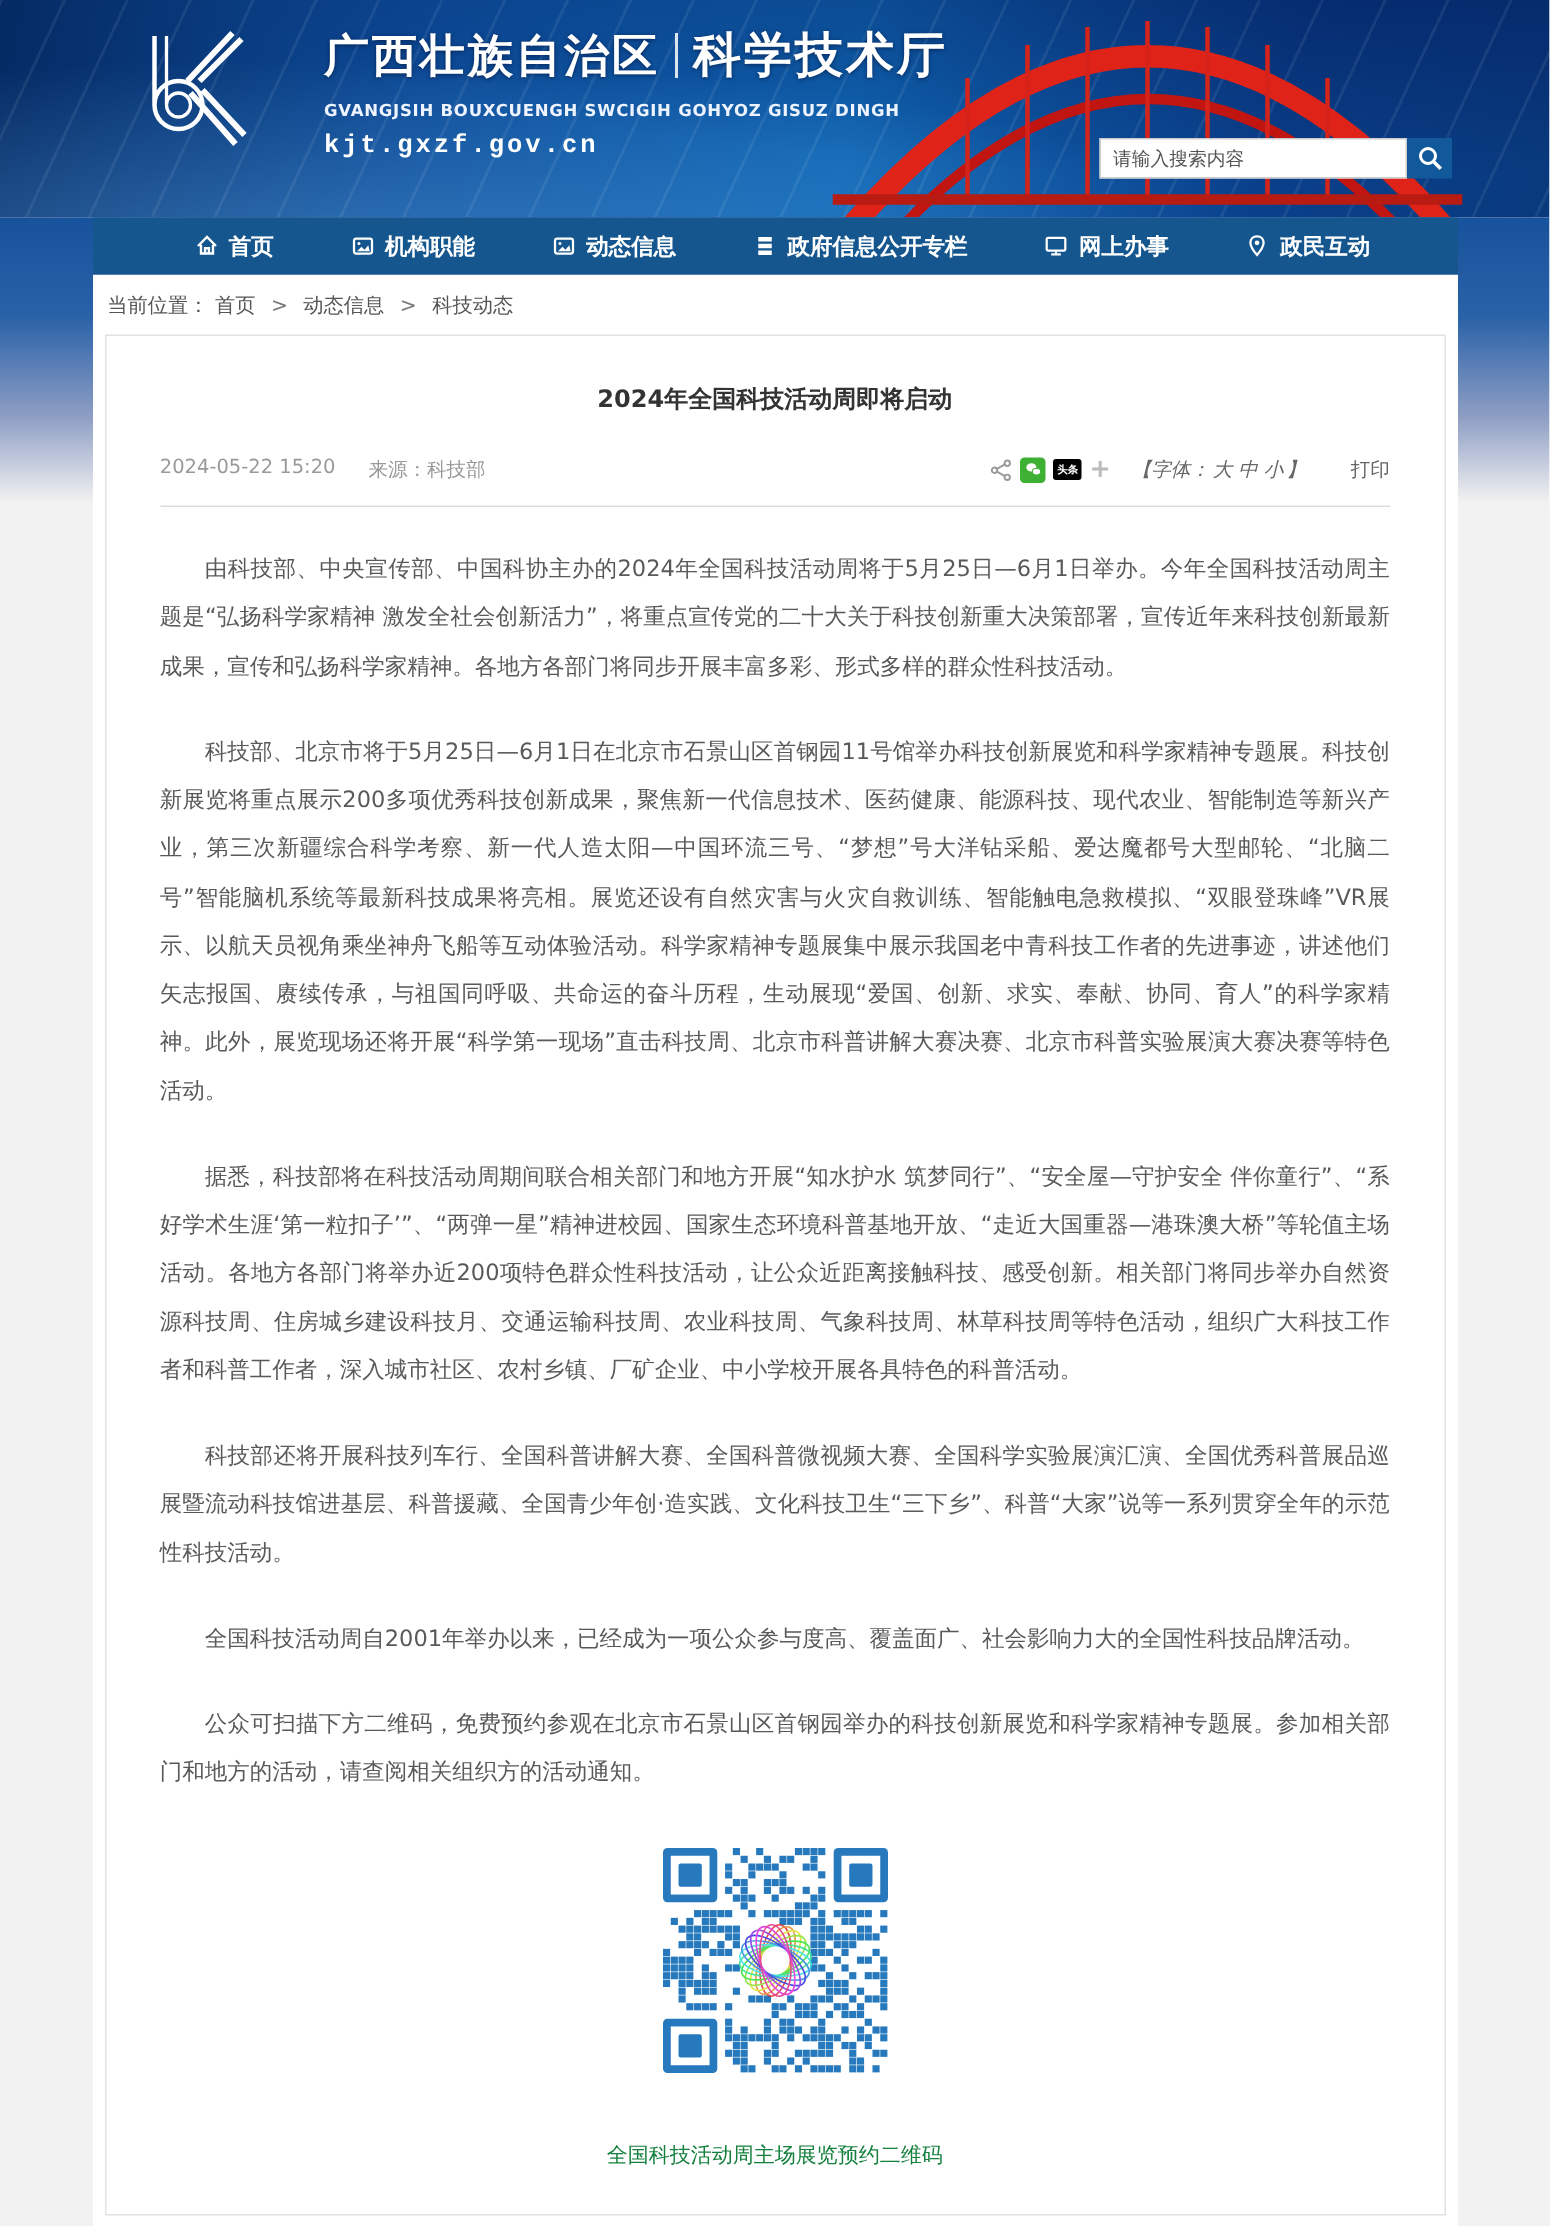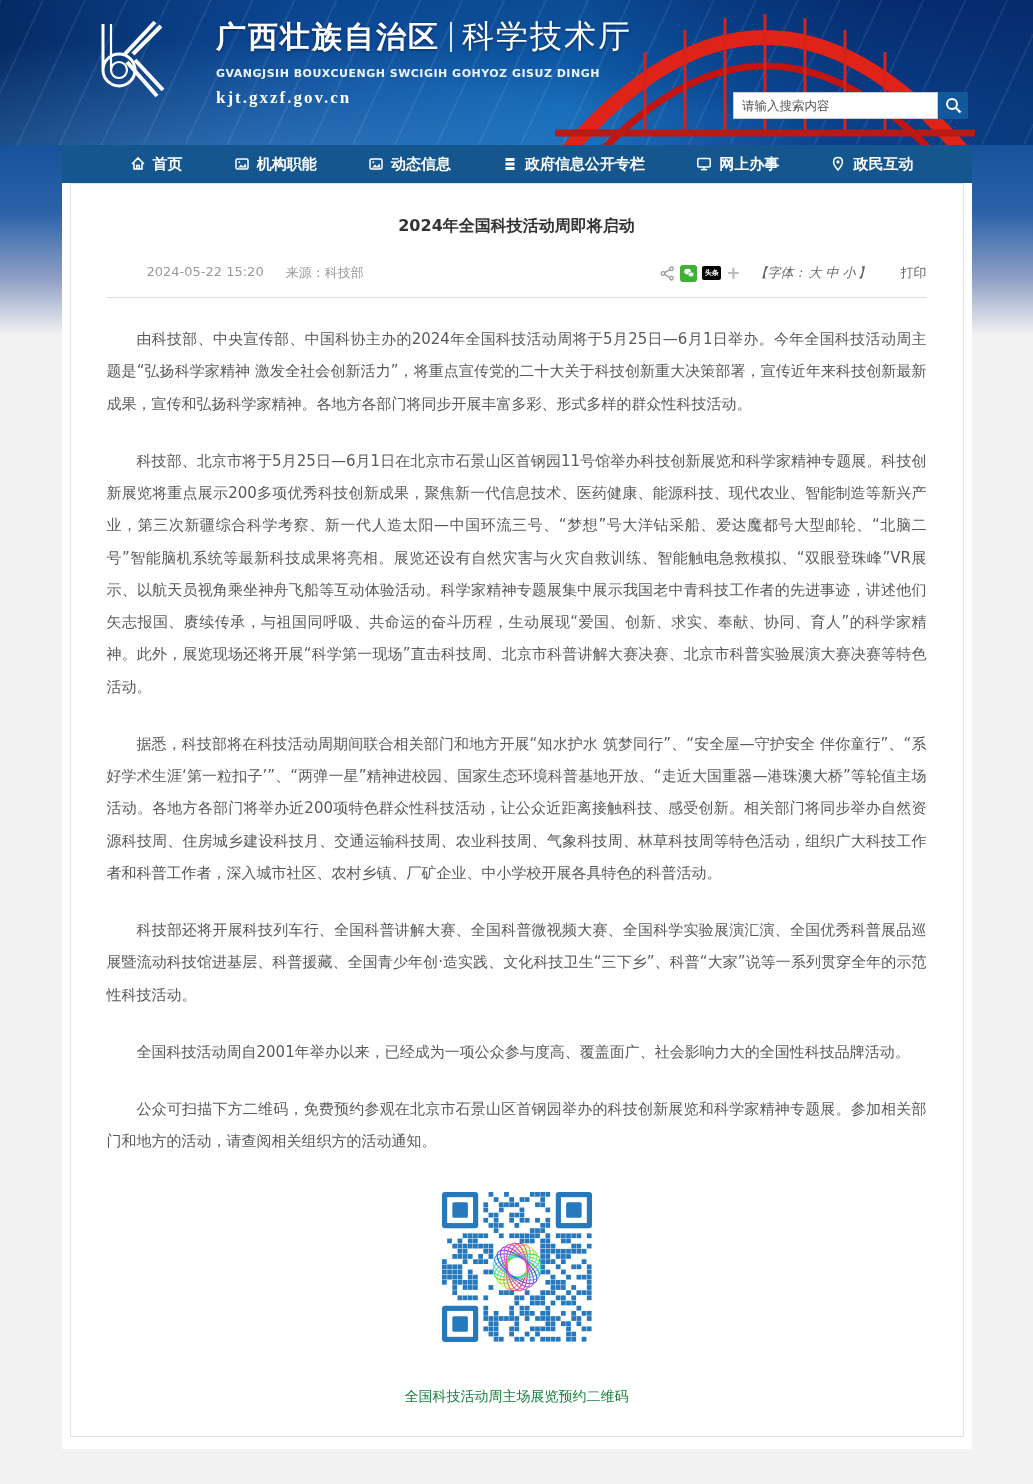--- a/index.html
+++ b/index.html
@@ -25,23 +25,23 @@
       radial-gradient(ellipse at 20% 120%, rgba(120,200,255,0.35), transparent 55%),
       radial-gradient(ellipse at 85% -20%, rgba(0,20,80,0.55), transparent 60%);
   }
   .bridge { position:absolute; top:0; left:555px; width:420px; height:145px; }
   .logo-wrap { position:absolute; top:10px; left:73px; display:flex; align-items:flex-start;gap:35px; }
   .logo-mark { width:96px; height:96px; }
   .banner-text { margin-left:12px; color:#fff; }
   .banner-title-row { display:flex; align-items:center; margin-top:5px; }
   .org-cn { font-size:30px; font-weight:bold; letter-spacing:2px; text-shadow:0 1px 3px rgba(0,0,30,.5); }
   .title-divider { width:2px; height:30px; background:rgba(255,255,255,.85); margin:0 10px; }
-  .dept-cn { font-size:32px; font-weight:normal; letter-spacing:2px; text-shadow:0 1px 3px rgba(0,0,30,.5); }
+  .dept-cn { font-size:32px; font-weight:bold; letter-spacing:2px; text-shadow:0 1px 3px rgba(0,0,30,.5); }
   .org-zhuang { font-size:11px; font-weight:bold; letter-spacing:.5px; margin-top:8px; color:#eef4ff; }
-  .site-url { font-family:Liberation Serif, serif; font-size:17px; font-weight:bold; letter-spacing:2px; margin-top:8px; color:#fff; }
+  .site-url { font-family:Liberation Mono, monospace; font-size:17px; font-weight:bold; letter-spacing:2px; margin-top:8px; color:#fff; }
   .search-area { position:absolute; top:92px; right:65px; display:flex; z-index:5; }
   .search-input {
     width:205px; height:27px; border:1px solid #ccc; padding:0 8px; font-size:12.5px;
     outline:none; background:#fff; color:#333; font-family:inherit;
   }
   .search-input::placeholder { color:#555; }
   .search-btn {
     width:30px; height:27px; border:none; background:#12599c; cursor:pointer;
     display:flex; align-items:center; justify-content:center;
   }
@@ -56,21 +56,21 @@
     cursor:pointer; white-space:nowrap;
   }
   .nav-item svg { display:block; }
   
   .content { background:#fff; position:relative; z-index:3; padding-bottom:4px; }
   .breadcrumb { padding:12px 10px 10px 10px; font-size:13.5px; color:#555; }
   .breadcrumb a { color:#555; text-decoration:none; cursor:pointer; }
   .crumb-sep { margin:0 6px; color:#777; }
   .article-box { margin:0 8px 8px 8px; border:1px solid #e2e2e2; background:#fff; padding:0 36px 30px 36px; }
   .article-title { text-align:center; font-size:16px; font-weight:bold; color:#333; margin:32px 0 26px 0; }
-  .meta-row { display:flex; justify-content:space-between; align-items:center; font-size:13px; color:#999;margin-left:40px; }
+  .meta-row { display:flex; justify-content:space-between; align-items:center; font-size:13px; color:#999; }
   .meta-left { display:flex; gap:22px; }
   .meta-right { display:flex; align-items:center; gap:14px; color:#666; }
   .share-icons { display:flex; align-items:center; gap:5px; }
   .icon-btn { cursor:pointer; display:inline-flex; align-items:center; justify-content:center; }
   .wechat-badge { width:17px; height:17px; border-radius:3px; background:#3eb135; display:flex; align-items:center; justify-content:center; }
   .toutiao-badge { width:19px; height:14px; border-radius:2px; background:#000000; color:#fff; font-size:7px; line-height:14px; text-align:right; font-weight:bold; }
   .plus-ic { color:#bbb; font-size:17px; font-weight:bold; cursor:pointer; }
   .font-size-ctl { color:#666; font-size:13px;font-style:italic; }
   .font-size-ctl .fs { cursor:pointer; margin:0 2px; }
   .print-label { color:#666; cursor:pointer; margin-left:16px; }
@@ -179,20 +179,28 @@
     <div class="nav-item">
       <svg width="16" height="16" viewBox="0 0 16 16">
           <path d="M8 1.5 C5.2 1.5 3.6 3.5 3.6 5.9 C3.6 9 8 14 8 14 C8 14 12.4 9 12.4 5.9 C12.4 3.5 10.8 1.5 8 1.5 Z" fill="none" stroke="#fff" stroke-width="1.5"></path>
           <circle cx="8" cy="5.9" r="1.6" fill="#fff"></circle>
         </svg>
       <span>政民互动</span>
     </div>
   </div>
 
   <div class="content">
+    <div class="breadcrumb">
+      <span>当前位置：</span>
+      <a>首页</a>
+      <span class="crumb-sep">&gt;</span>
+      <a>动态信息</a>
+      <span class="crumb-sep">&gt;</span>
+      <a>科技动态</a>
+    </div>
 
     <div class="article-box">
       <h1 class="article-title">2024年全国科技活动周即将启动</h1>
 
       <div class="meta-row">
         <div class="meta-left">
           <span>2024-05-22 15:20</span>
           <span>来源：科技部</span>
         </div>
         <div class="meta-right">

